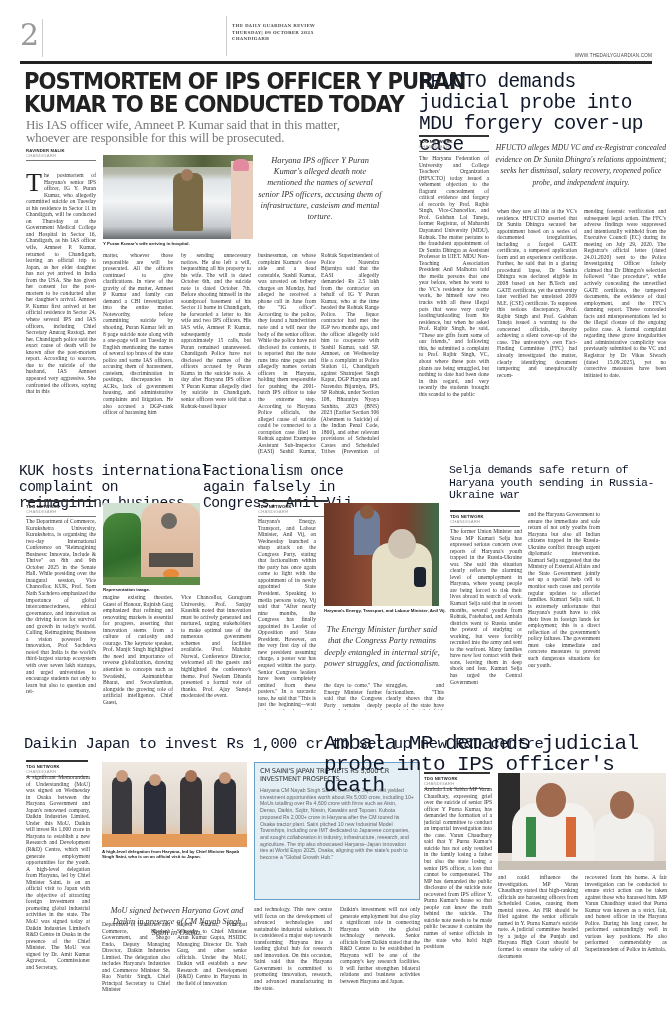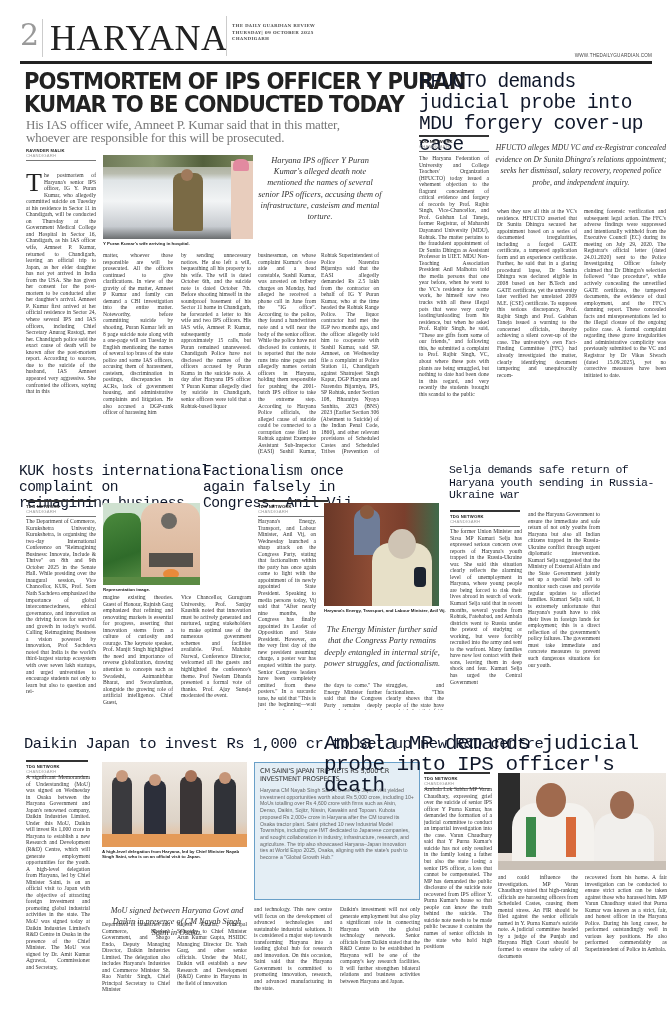--- a/index.html
+++ b/index.html
@@ -14,21 +14,20 @@
 .quote{font-family:"Liberation Serif",serif;font-style:italic;text-align:center;color:#333}
 .photo{overflow:hidden}
 .hed-serif{font-family:Liberation Mono, monospace;color:#0f172a;letter-spacing:-.5px}
 </style>
 </head>
 <body>
 
 <div class="abs" style="left:20px;top:14px;width:632px;height:50px;">
   <div class="abs" style="left:0;top:6px;font-family:'DejaVu Serif',serif;font-size:30px;color:#999;line-height:30px;">2</div>
   <div class="abs" style="left:22px;top:5px;width:1px;height:38px;background:#ccc;"></div>
-  <div class="abs" style="left:30px;top:5px;font-family:'Liberation Serif',serif;font-size:36px;color:#222;line-height:38px;letter-spacing:.5px;">HARYANA</div>
   <div class="abs" style="left:206px;top:2px;width:1px;height:40px;background:#ccc;"></div>
   <div class="abs" style="left:212px;top:9px;font-family:'DejaVu Serif',serif;font-size:4.2px;line-height:6.5px;color:#555;font-weight:bold;letter-spacing:.3px;">
     <div>THE DAILY GUARDIAN REVIEW</div>
     <div>THURSDAY| 09 OCTOBER 2025</div>
     <div>CHANDIGARH</div>
   </div>
   <div class="abs" style="right:0;top:39px;font-family:'Liberation Sans',sans-serif;font-size:4.6px;color:#444;letter-spacing:.2px;">WWW.THEDAILYGUARDIAN.COM</div>
 </div>
 <div class="abs" style="left:20px;top:61px;width:632px;height:3px;background:#222;"></div>
 

